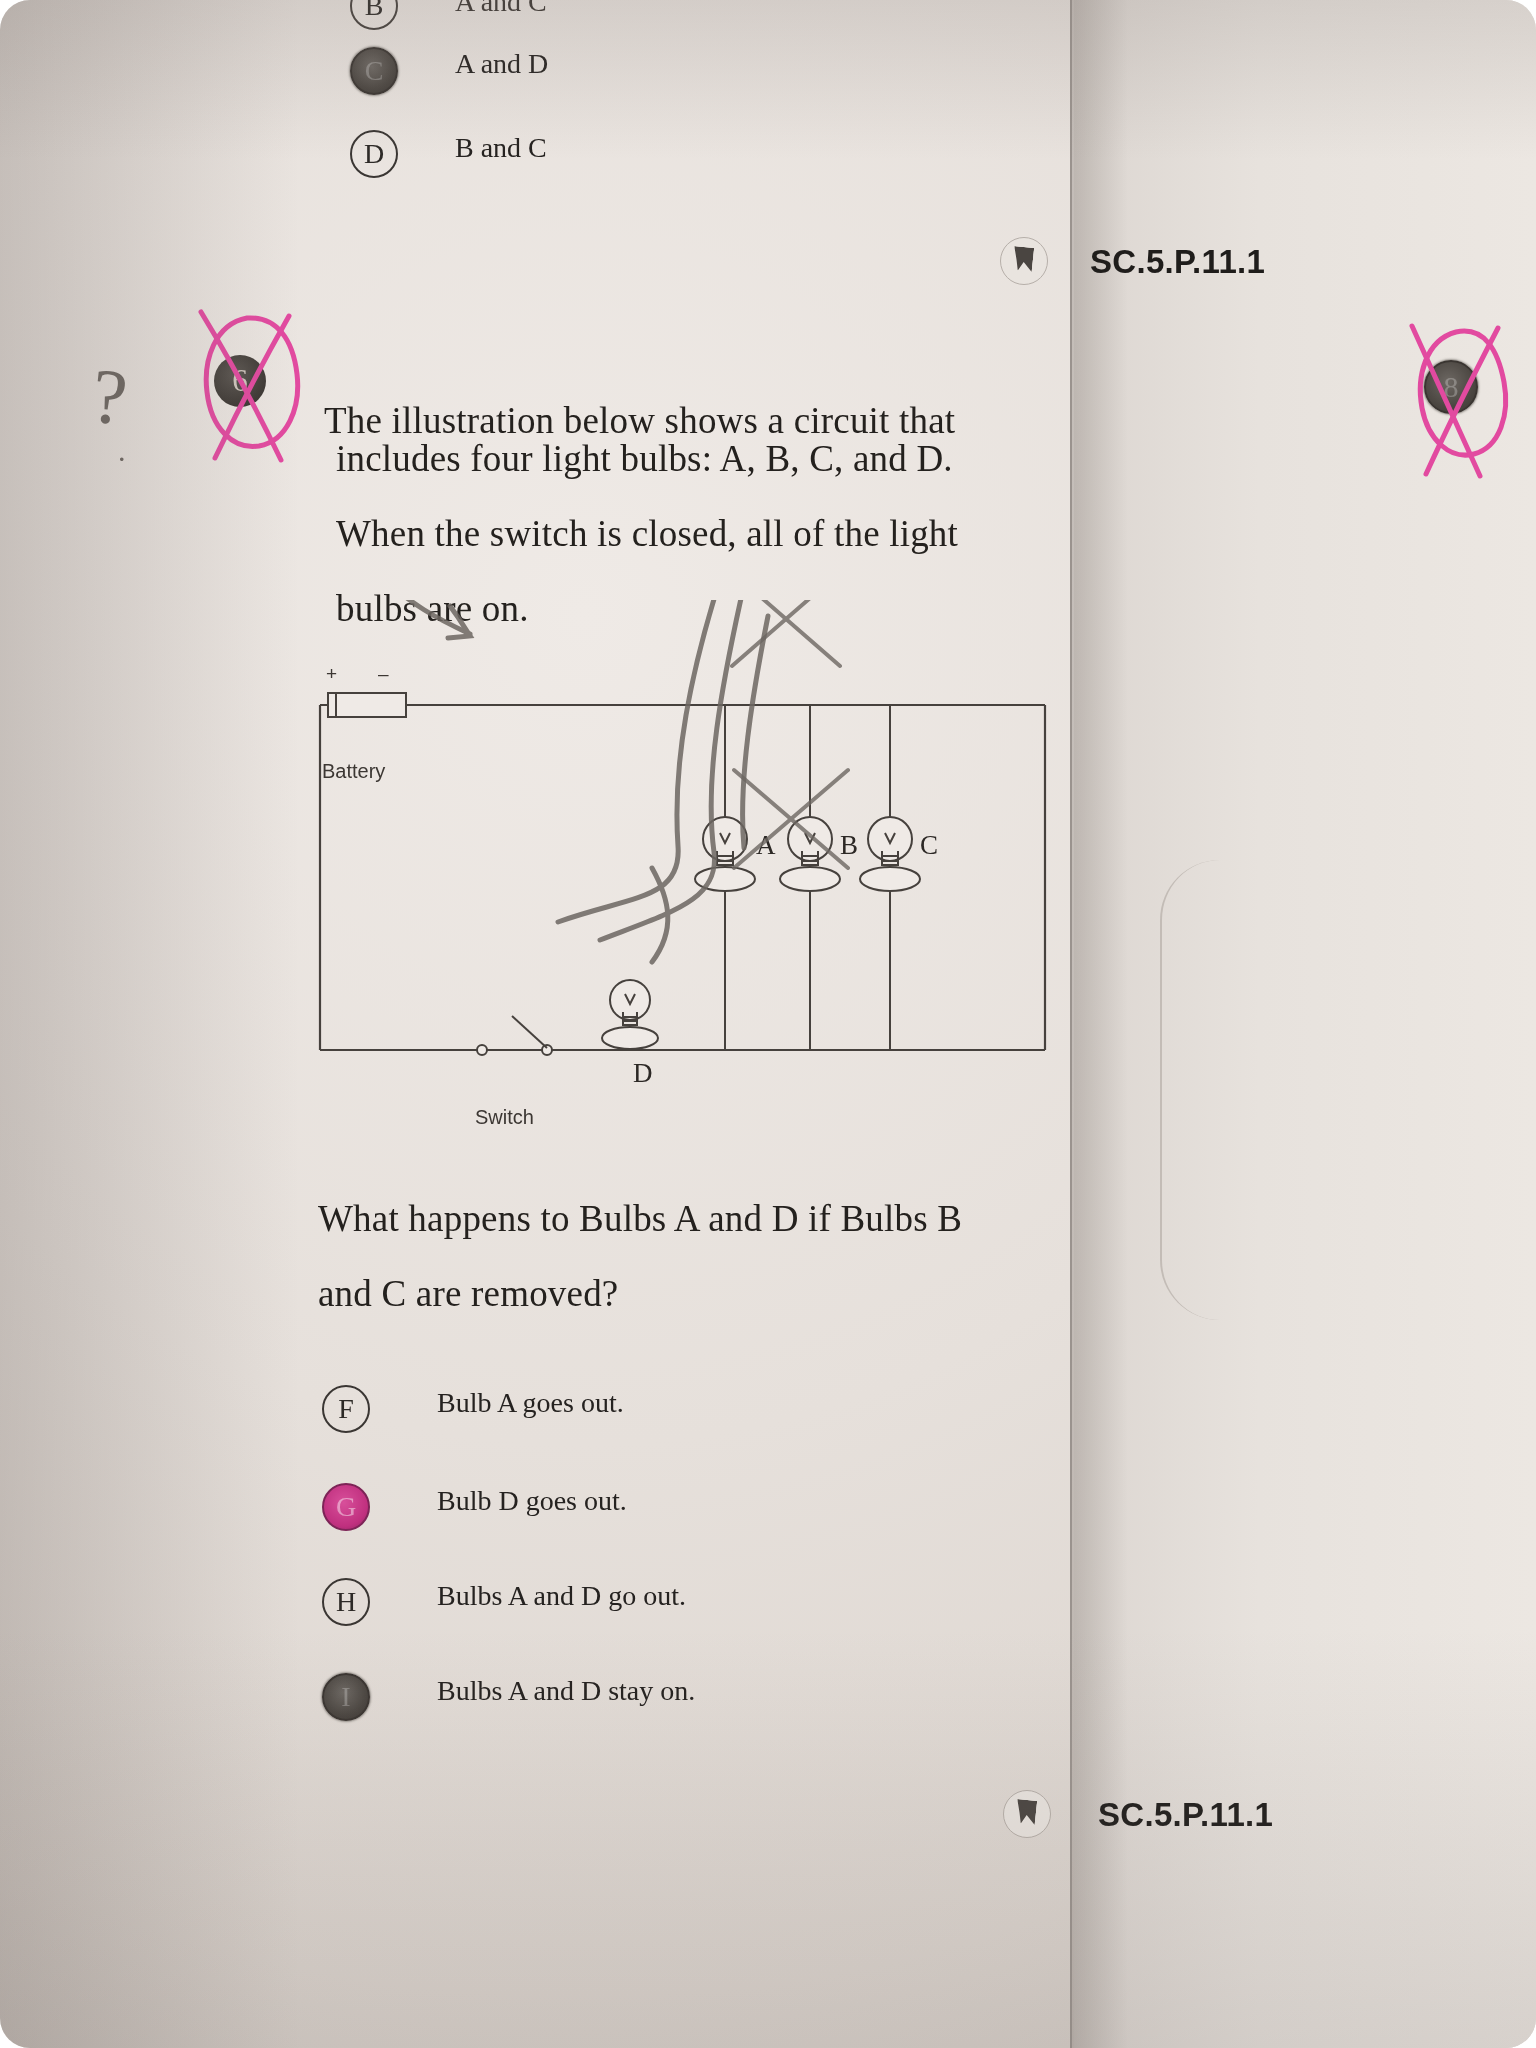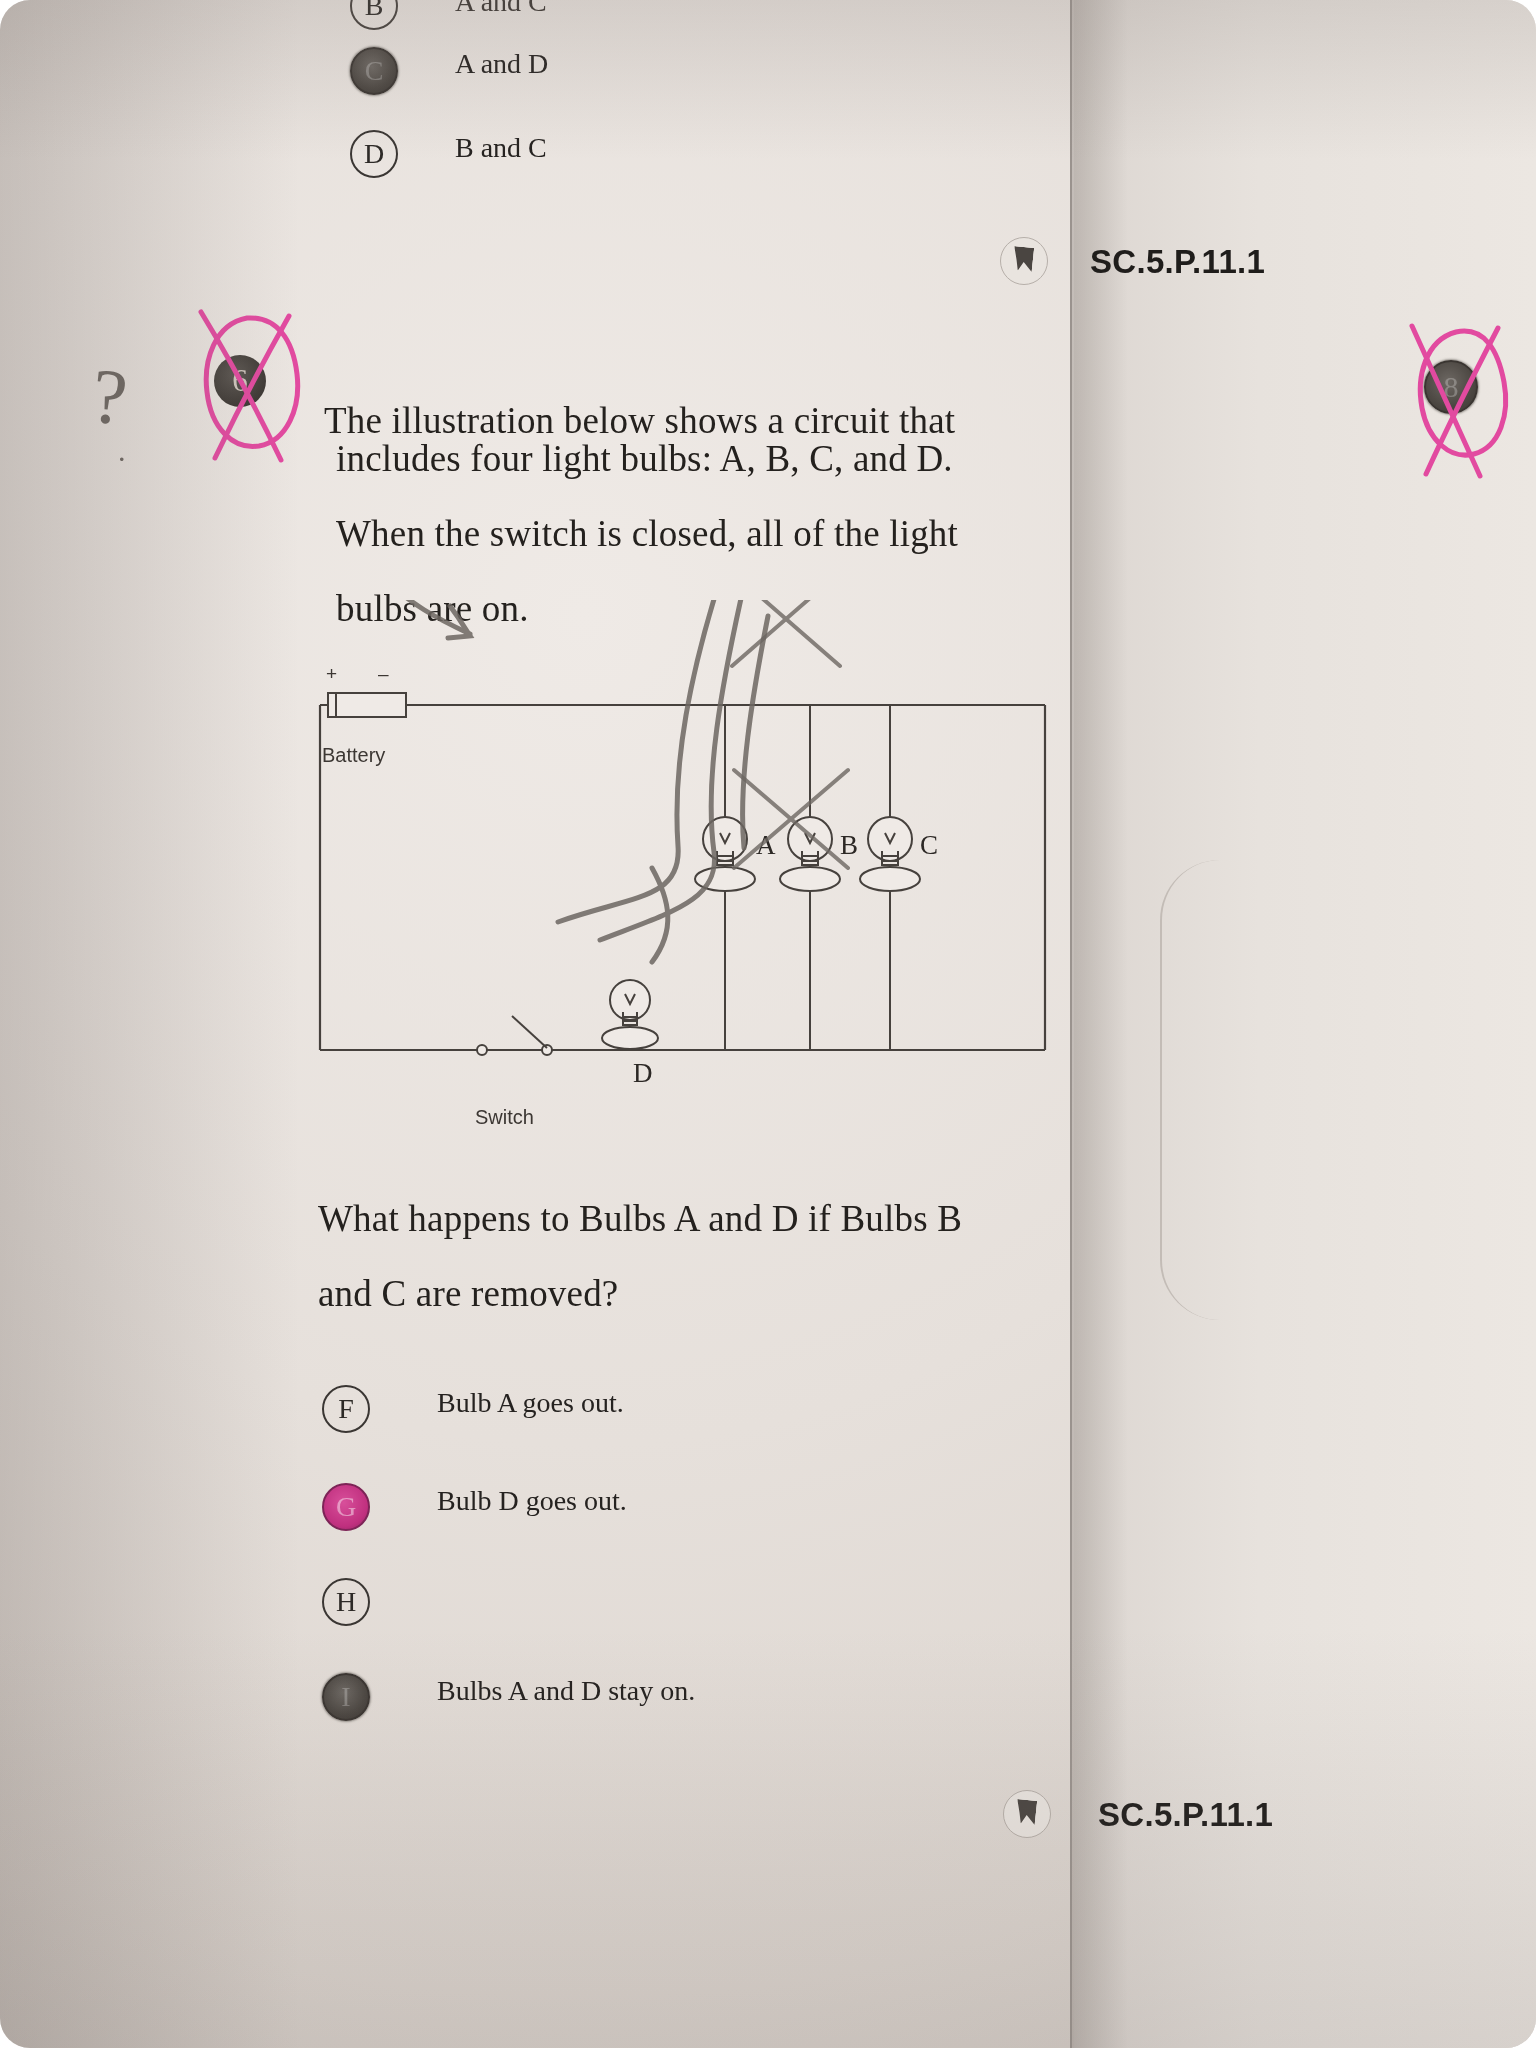--- a/index.html
+++ b/index.html
@@ -302,21 +302,21 @@
         <path d="M-5 -22 L0 -12 L5 -22"></path>
       </g>
 
       <g stroke="#46413d" stroke-width="2" fill="none">
         <circle cx="182" cy="390" r="5" fill="#efeae6"></circle>
         <circle cx="247" cy="390" r="5" fill="#efeae6"></circle>
         <path d="M247 388 L212 356"></path>
       </g>
     </svg>
 
-    <div class="dg-label" style="left:22px; top:84px;">Battery</div>
+    <div class="dg-label" style="left:22px; top:100px;">Battery</div>
     <div class="dg-label" style="left:175px; top:400px;margin-top:46px;">Switch</div>
     <div class="dg-letter" style="left:333px; top:398px;">D</div>
     <div class="dg-letter" style="left:456px; top:170px;">A</div>
     <div class="dg-letter" style="left:540px; top:170px;">B</div>
     <div class="dg-letter" style="left:620px; top:170px;">C</div>
   </div>
 
   <svg class="ink" style="left:300px; top:600px;" width="800" height="560" viewBox="0 0 800 560">
     <g stroke="#6d6762" stroke-width="5" fill="none" stroke-linecap="round" opacity=".85">
 
@@ -350,20 +350,21 @@
   <div class="txt choice-text" style="left:437px; top:1387px;">Bulb A goes out.</div>
 
   <div class="opt-circle filled-pink" style="left:322px; top:1483px;">
     <span>G</span>
   </div>
   <div class="txt choice-text" style="left:437px; top:1485px;">Bulb D goes out.</div>
 
   <div class="opt-circle" style="left:322px; top:1578px;">
     <span>H</span>
   </div>
+  <div class="txt choice-text" style="left:437px; top:1580px;">Bulbs A and D go out.</div>
 
   <div class="opt-circle filled-pencil" style="left:322px; top:1673px;">
     <span>I</span>
   </div>
   <div class="txt choice-text" style="left:437px; top:1675px;">Bulbs A and D stay on.</div>
 
   <div class="bench-icon" style="left:1003px; top:1790px;"></div>
   <div class="bench-code" style="left:1098px; top:1796px;">SC.5.P.11.1</div>
 
   <div id="shade-left"></div>

